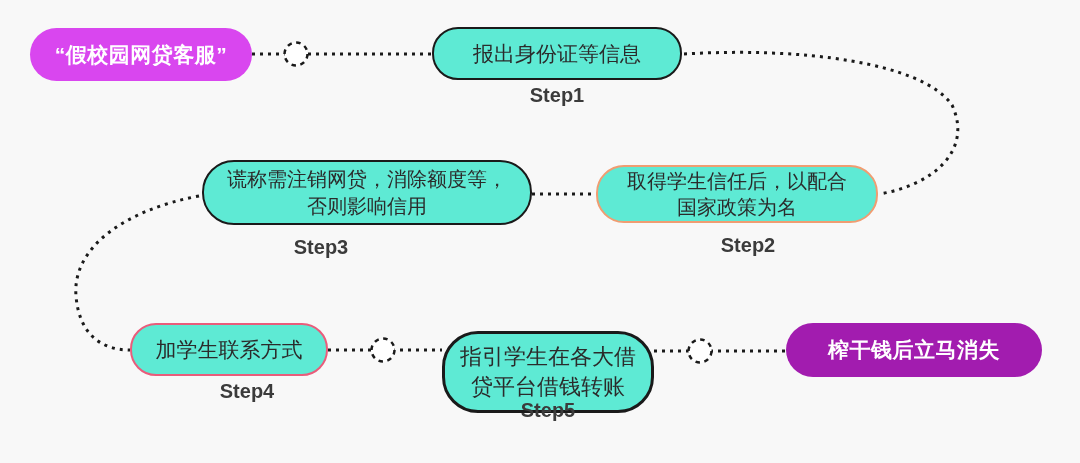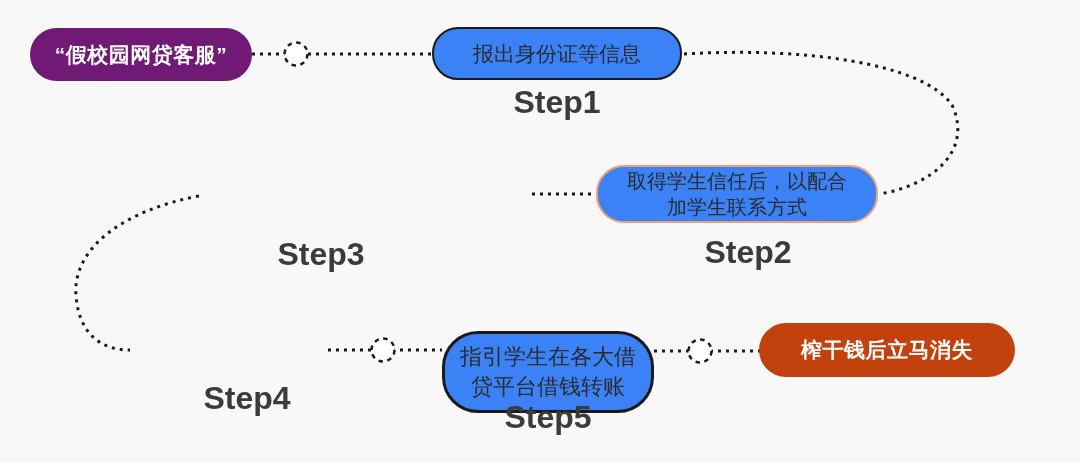--- a/index.html
+++ b/index.html
@@ -22,38 +22,38 @@
     pointer-events: none;
   }
   .node {
     position: absolute;
     display: flex;
     align-items: center;
     justify-content: center;
     text-align: center;
     white-space: pre-line;
     box-sizing: border-box;
-    background: #3b82f6;
+    background: #5eead4;
     color: #2b2b2b;
   }
   .node-pill {
     color: #ffffff;
     font-weight: bold;
     font-size: 21px;
     letter-spacing: 0.5px;
   }
   .node-scammer {
     left: 30px; top: 28px; width: 222px; height: 53px;
     border-radius: 27px;
-    background: #701a75;
+    background: #d946ef;
   }
   .node-vanish {
-    left: 759px; top: 323px; width: 256px; height: 54px;
+    left: 786px; top: 323px; width: 256px; height: 54px;
     border-radius: 27px;
-    background: #c2410c;
+    background: #a21caf;
   }
   .node-step1 {
     left: 432px; top: 27px; width: 250px; height: 53px;
     border: 2.5px solid #1a1a1a;
     border-radius: 26px;
     font-size: 21px;
   }
   .node-step2 {
     left: 596px; top: 165px; width: 282px; height: 58px;
     border: 2.5px solid #f09d72;
@@ -78,21 +78,21 @@
     left: 442px; top: 310px; width: 212px; height: 82px;
     border: 3px solid #1a1a1a;
     border-radius: 36px;
     font-size: 22px;
     line-height: 30px;
     margin-top: 21px;
   }
   .step-label {
     position: absolute;
     transform: translateX(-50%);
-    font-size: 32px;
+    font-size: 20px;
     font-weight: bold;
     color: #3b3b3b;
   }
   .step-label-1 { left: 557px; top: 84px; }
   .step-label-2 { left: 740px; top: 234px; margin-left: 8px; }
   .step-label-3 { left: 321px; top: 236px; }
   .step-label-4 { left: 247px; top: 380px; }
   .step-label-5 { left: 548px; top: 399px; text-align: right; }
 </style>
 </head>
@@ -115,25 +115,28 @@
       <circle cx="700" cy="351" r="11.5"></circle>
     </g>
   </svg>
 
   <div class="node node-pill node-scammer">“假校园网贷客服”</div>
 
   <div class="node node-step1">报出身份证等信息</div>
   <div class="step-label step-label-1">Step1</div>
 
   <div class="node node-step2">取得学生信任后，以配合
-加学生联系方式</div>
+国家政策为名</div>
   <div class="step-label step-label-2">Step2</div>
 
+  <div class="node node-step3">谎称需注销网贷，消除额度等，
+否则影响信用</div>
   <div class="step-label step-label-3">Step3</div>
 
+  <div class="node node-step4">加学生联系方式</div>
   <div class="step-label step-label-4">Step4</div>
 
   <div class="node node-step5">指引学生在各大借
 贷平台借钱转账</div>
   <div class="step-label step-label-5">Step5</div>
 
   <div class="node node-pill node-vanish">榨干钱后立马消失</div>
 
 </div>
 

